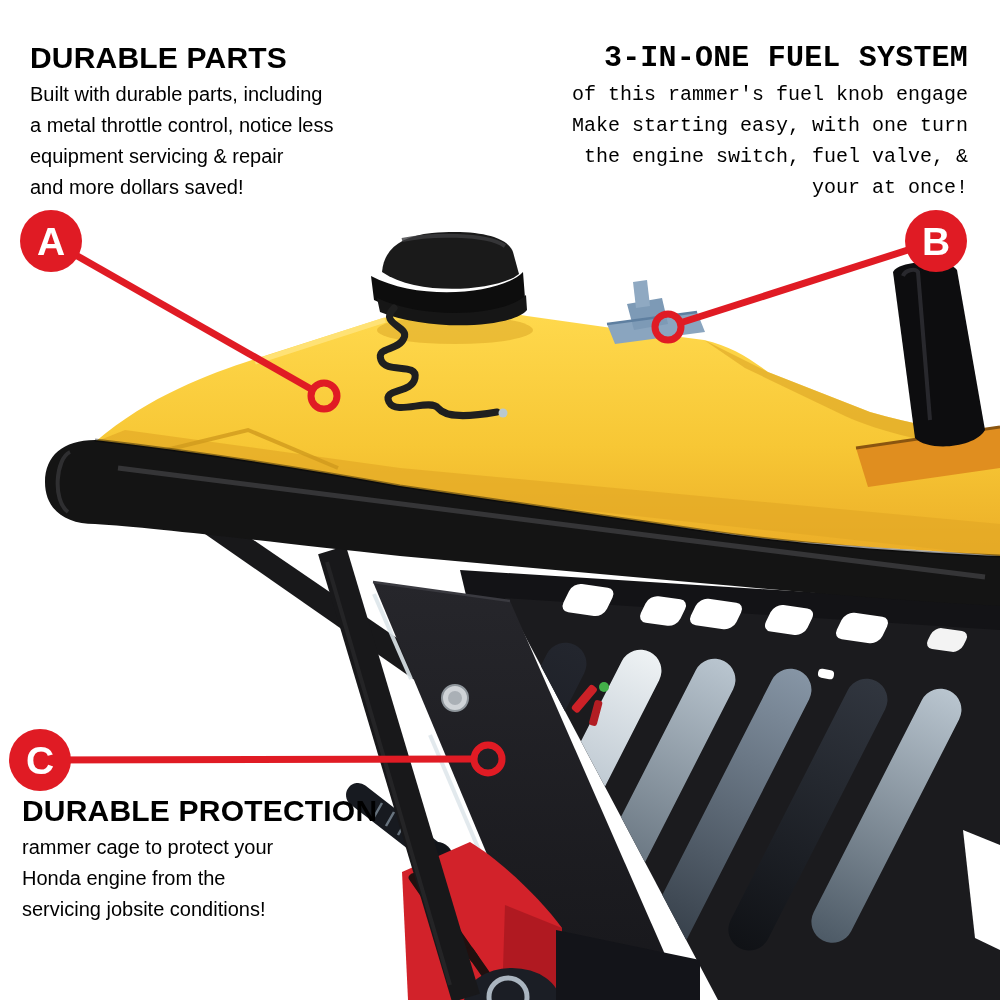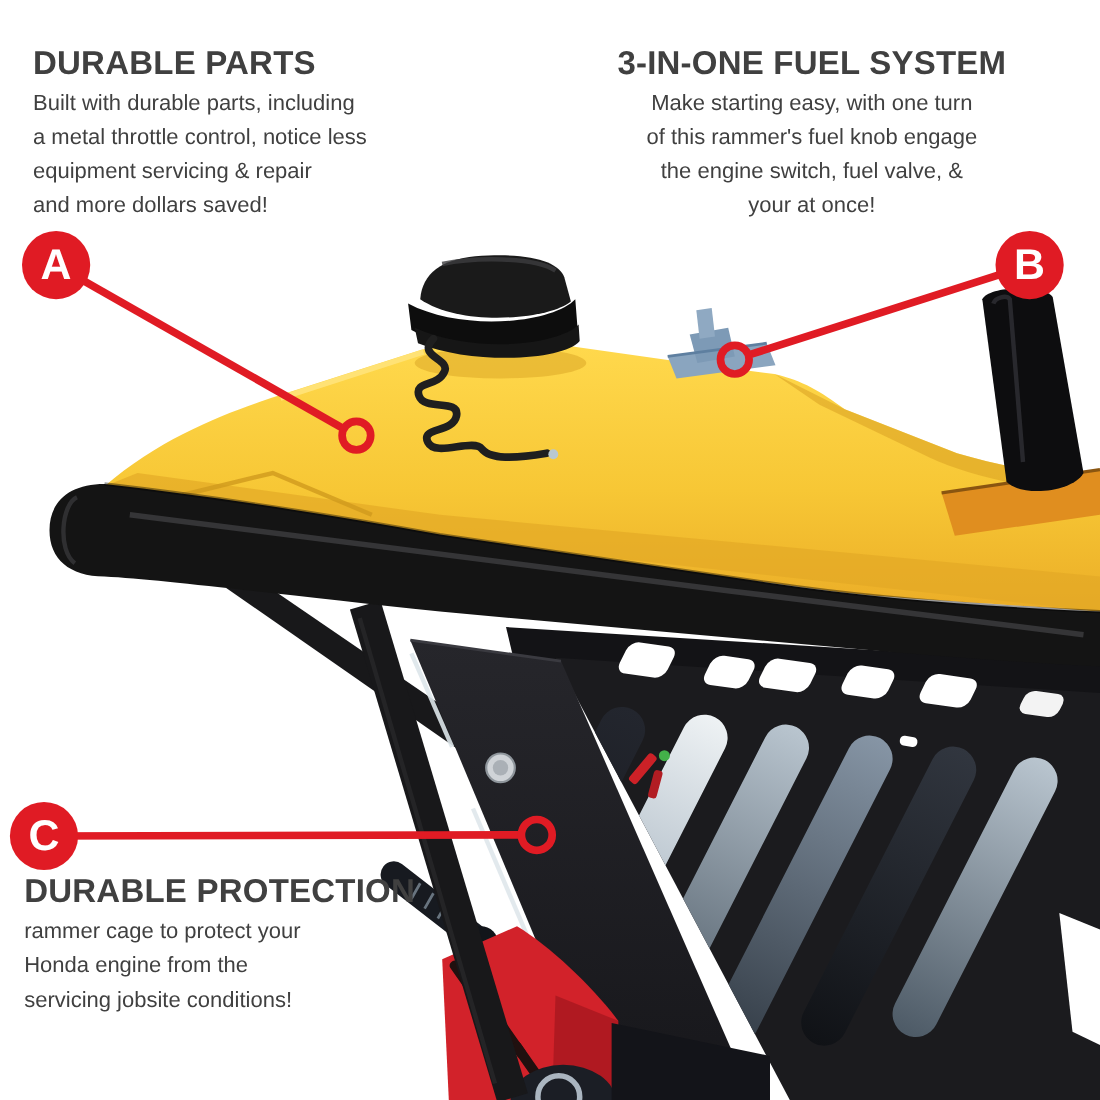--- a/index.html
+++ b/index.html
@@ -3,26 +3,26 @@
 <meta charset="utf-8">
 <style>
   html,body{margin:0;padding:0;}
   body{
     width:1000px;height:1000px;position:relative;overflow:hidden;
     background:#ffffff;
     font-family:"Liberation Sans", sans-serif;
     -webkit-font-smoothing:antialiased;
   }
   .figure{position:absolute;left:0;top:0;width:1000px;height:1000px;}
-  .callout{position:absolute;color:#404040;z-index:5;}
+  .callout{position:absolute;color:#000000;z-index:5;}
   .callout .title{
     font-size:30px;font-weight:700;letter-spacing:.2px;margin:0 0 5px 0;line-height:32px;
   }
   .callout .line{font-size:20px;line-height:31px;font-weight:400;}
-  .callout.align-right{text-align:center;}
+  .callout.align-right{text-align:right;font-family:Liberation Mono, monospace;}
   #callout-a{left:30px;top:42px;width:470px;}
   #callout-b{right:32px;top:42px;width:460px;}
   #callout-c{left:22px;top:795px;width:420px;}
   .badge{
     position:absolute;width:62px;height:62px;border-radius:50%;
     background:#e01b24;color:#ffffff;z-index:10;
     display:flex;align-items:center;justify-content:center;
     font-size:39px;font-weight:700;line-height:1;
   }
   #badge-a{left:20px;top:210px;}
@@ -191,22 +191,22 @@
 <div class="callout" id="callout-a">
   <div class="title">DURABLE PARTS</div>
   <div class="line">Built with durable parts, including</div>
   <div class="line">a metal throttle control, notice less</div>
   <div class="line">equipment servicing &amp; repair</div>
   <div class="line">and more dollars saved!</div>
 </div>
 
 <div class="callout align-right" id="callout-b">
   <div class="title">3-IN-ONE FUEL SYSTEM</div>
+  <div class="line">of this rammer's fuel knob engage</div>
   <div class="line">Make starting easy, with one turn</div>
-  <div class="line">of this rammer's fuel knob engage</div>
   <div class="line">the engine switch, fuel valve, &amp;</div>
   <div class="line">your at once!</div>
 </div>
 
 <div class="callout" id="callout-c">
   <div class="title">DURABLE PROTECTION</div>
   <div class="line">rammer cage to protect your</div>
   <div class="line">Honda engine from the</div>
   <div class="line">servicing jobsite conditions!</div>
 </div>

